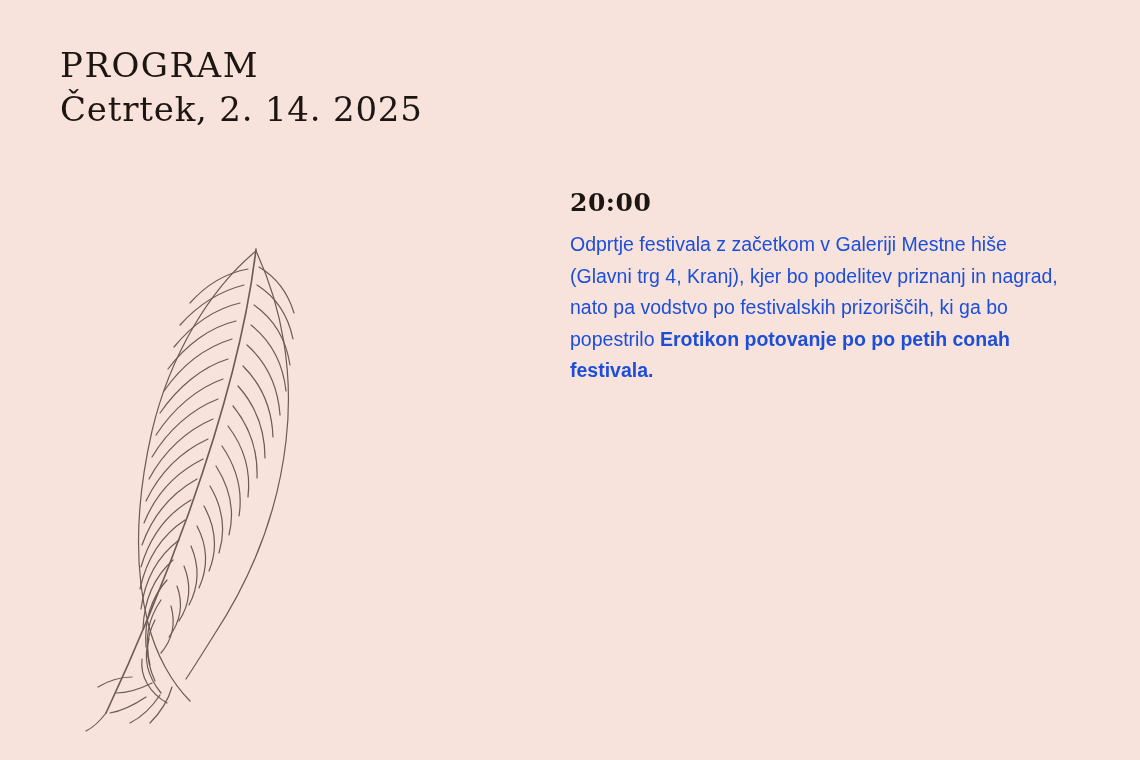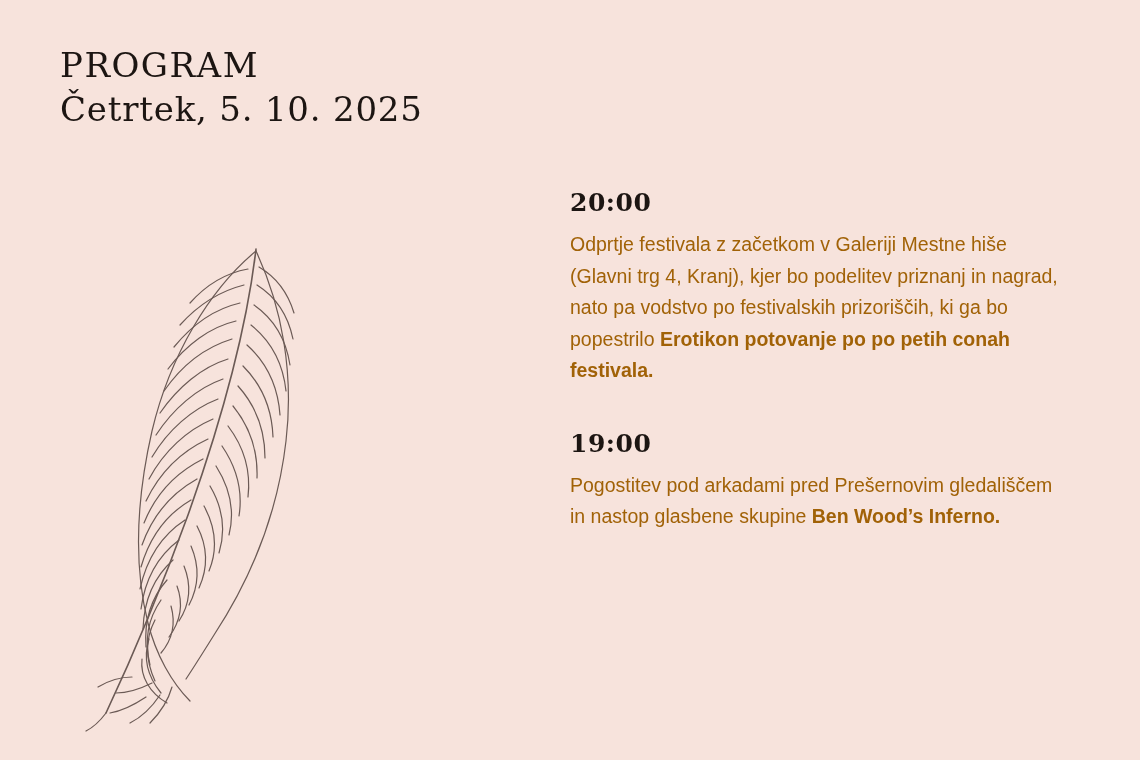--- a/index.html
+++ b/index.html
@@ -69,34 +69,34 @@
     font-weight: bold;
     font-size: 25px;
     color: #1c1512;
     letter-spacing: 0.5px;
     margin-bottom: 12px;
   }
   .entry .desc {
     font-family: "Liberation Sans", sans-serif;
     font-size: 19.5px;
     line-height: 1.62;
-    color: #a16207;
+    color: #1d4ed8;
   }
   .entry .desc b {
     font-weight: bold;
   }
 </style>
 </head>
 <body>
 
 <div class="page">
 
   <div class="header">
     <div class="title">PROGRAM</div>
-    <div class="subtitle">Četrtek, 5. 10. 2025</div>
+    <div class="subtitle">Četrtek, 2. 14. 2025</div>
   </div>
 
   <div class="feather">
     <svg width="360" height="520" viewBox="0 0 360 520" fill="none" xmlns="http://www.w3.org/2000/svg">
       <g stroke="#6b5a55" stroke-width="1.2" fill="none" stroke-linecap="round">
 
         <path d="M196 34 C186 120, 160 210, 128 300 C104 366, 78 430, 46 498" stroke-width="1.6"></path>
 
         <path d="M46 498 C40 506, 34 512, 26 516"></path>
 
@@ -154,20 +154,16 @@
     </svg>
   </div>
 
   <div class="program">
 
     <div class="entry">
       <div class="time">20:00</div>
       <div class="desc"><span>Odprtje festivala z začetkom v Galeriji Mestne hiše (Glavni trg 4, Kranj), kjer bo podelitev priznanj in nagrad, nato pa vodstvo po festivalskih prizoriščih, ki ga bo popestrilo </span><b>Erotikon potovanje po po petih conah festivala.</b></div>
     </div>
 
-    <div class="entry">
-      <div class="time">19:00</div>
-      <div class="desc"><span>Pogostitev pod arkadami pred Prešernovim gledališčem in nastop glasbene skupine </span><b>Ben Wood’s Inferno.</b></div>
-    </div>
 
   </div>
 
 </div>
 
 </body></html>

